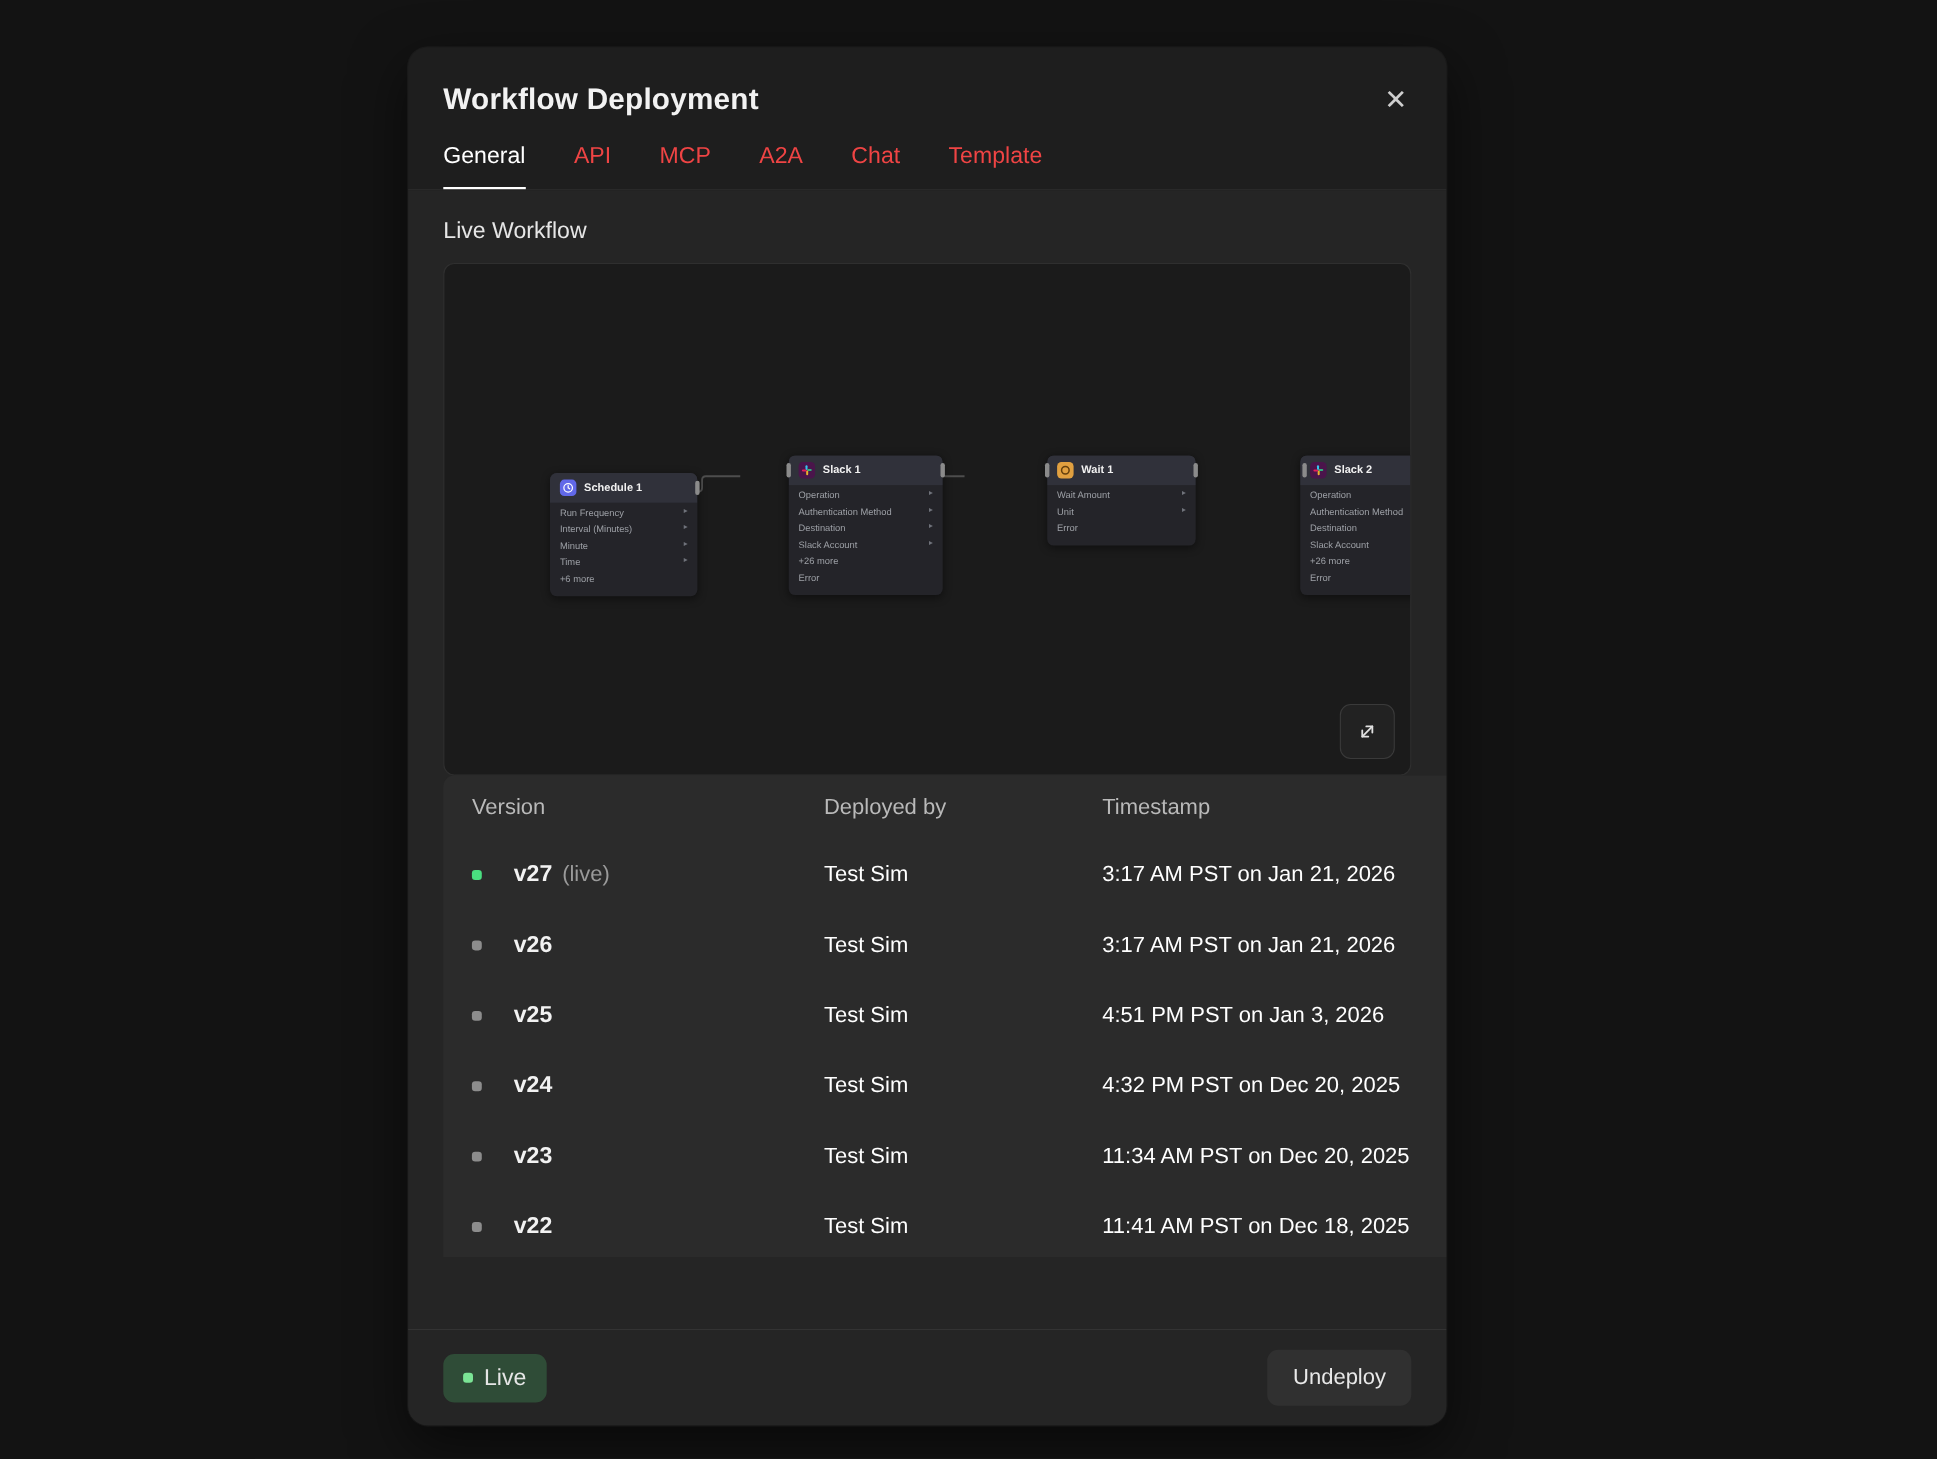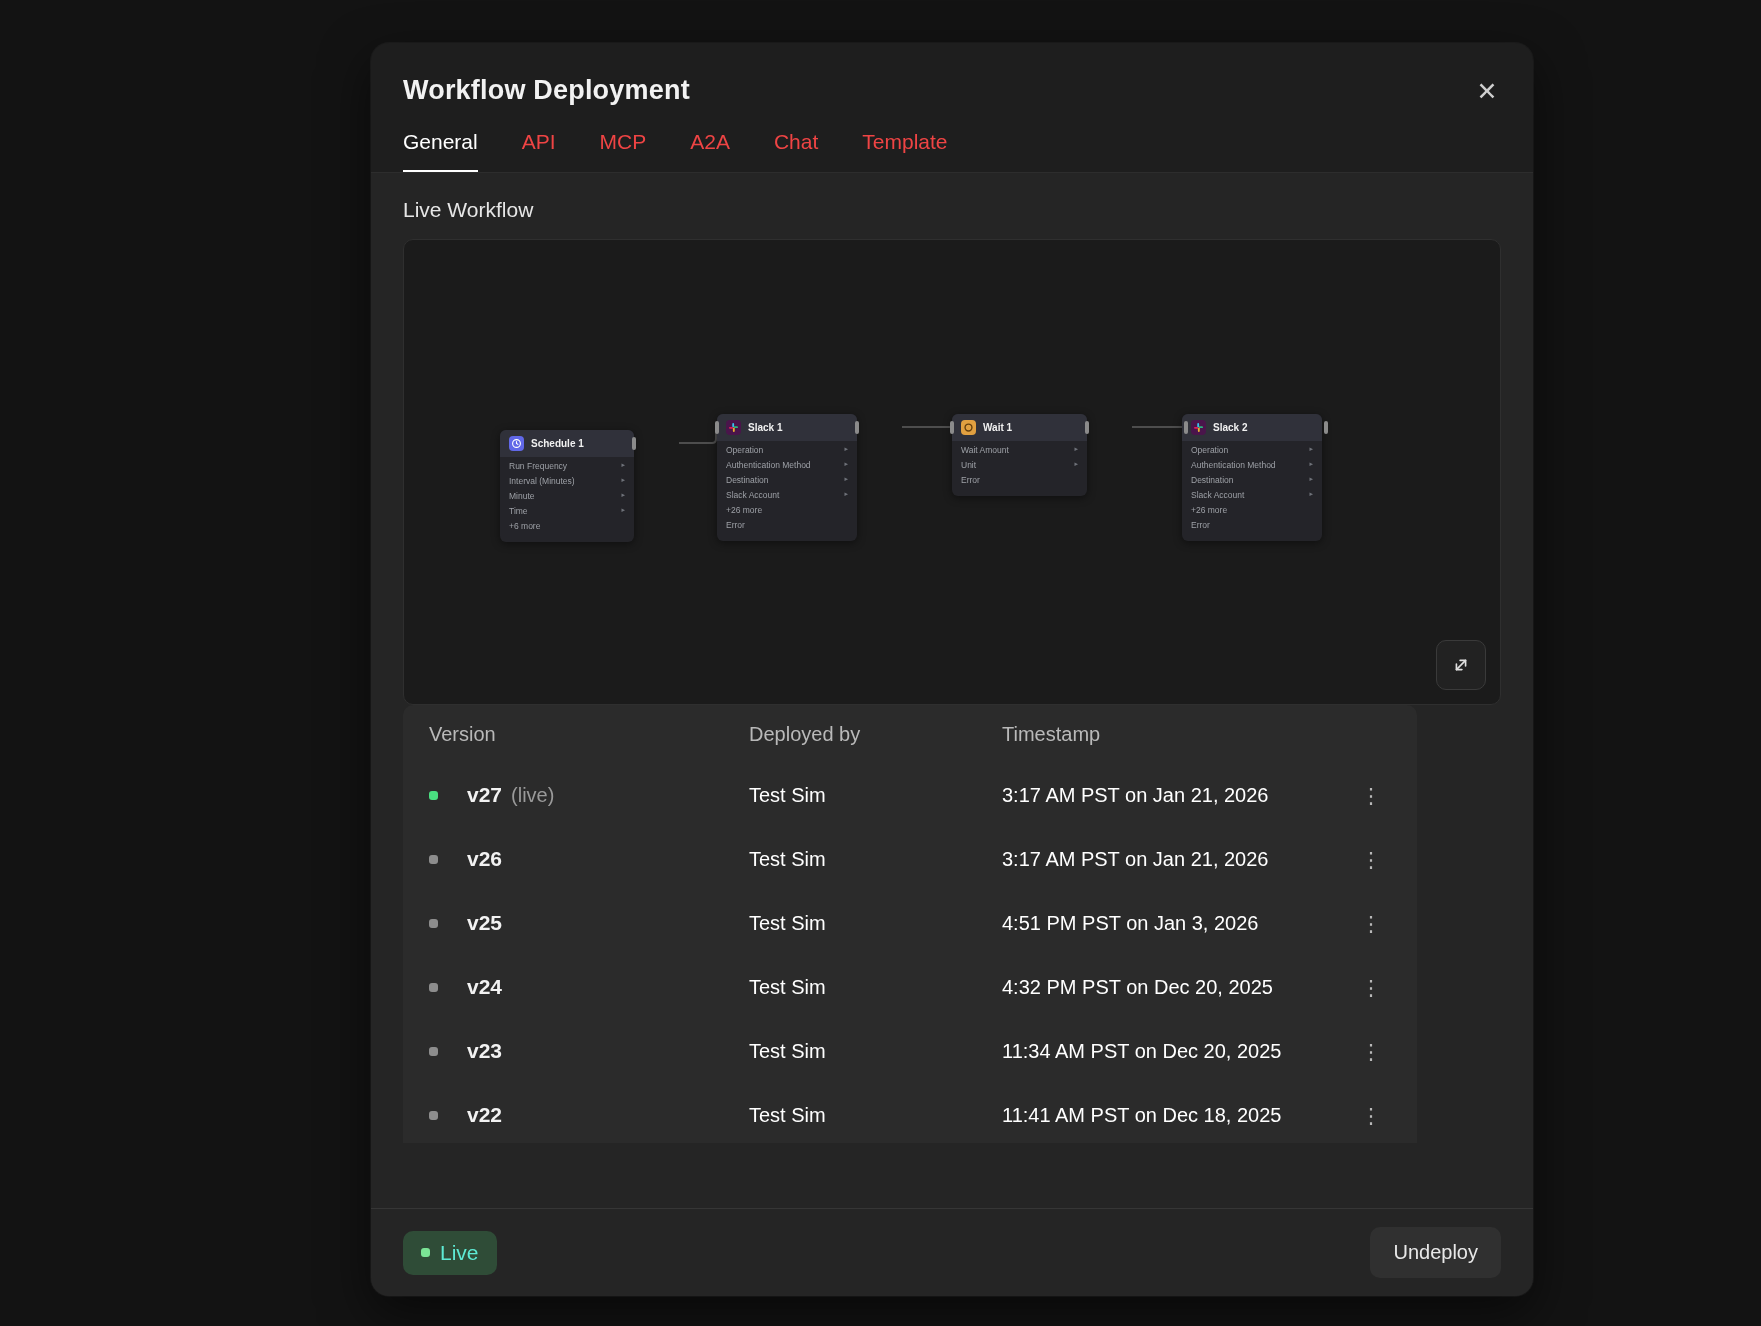--- a/index.html
+++ b/index.html
@@ -8,21 +8,21 @@
     background: #131313;
     font-family: "Liberation Sans", sans-serif;
     position: relative;
     overflow: hidden;
   }
 
   
   .modal {
     position: absolute;
     left: 371px; top: 43px;
-    width: 1162px; height: 1253px;
+    width: 944px; height: 1253px;
     background: #1e1e1e;
     border-radius: 18px;
     box-shadow: 0 0 0 1px rgba(255,255,255,0.04), 0 18px 50px rgba(0,0,0,0.55);
     display: flex;
     flex-direction: column;
     overflow: hidden;
   }
 
   
   .modal-header { position: relative; padding: 32px 32px 0 32px; }
@@ -146,21 +146,21 @@
     height: 88px; flex: none;
     background: #252525;
     border-top: 1px solid #363636;
     display: flex; align-items: center; justify-content: space-between;
     padding: 0 32px;
   }
   .live-badge {
     display: inline-flex; align-items: center; gap: 10px;
     background: #2f4c37; border-radius: 10px;
     padding: 10px 18px;
-    font-size: 21px; color: #5eead4;
+    font-size: 21px; color: #e5e5e5;
   }
   .live-badge .dot { width: 9px; height: 9px; border-radius: 3px; background: #7be495; }
   .undeploy-btn {
     background: #303030; border: none; border-radius: 10px;
     padding: 14px 23px;
     font-size: 20px; color: #e8e8e8; font-family: inherit;
     cursor: pointer;
   }
 </style>
 </head>

